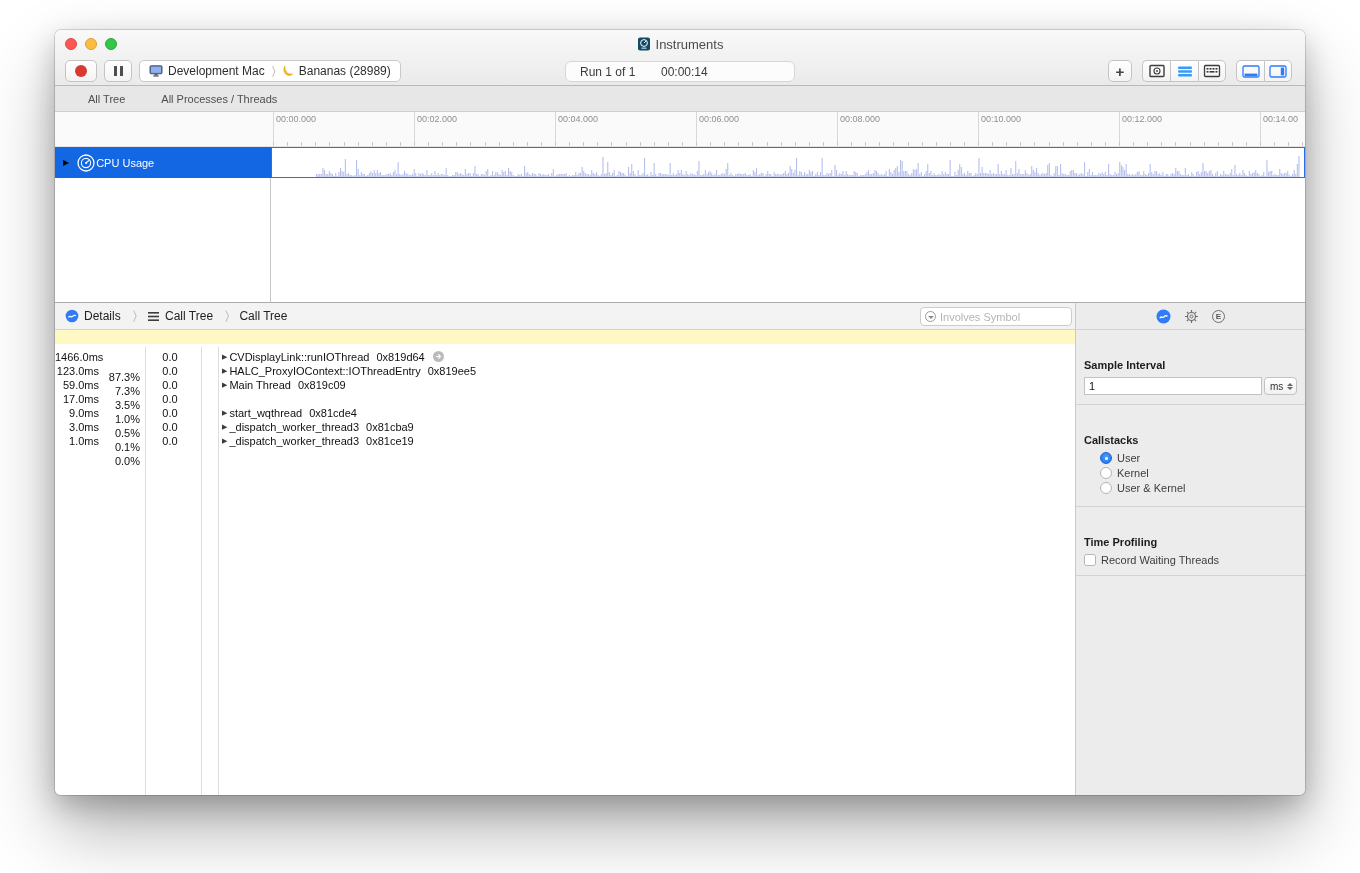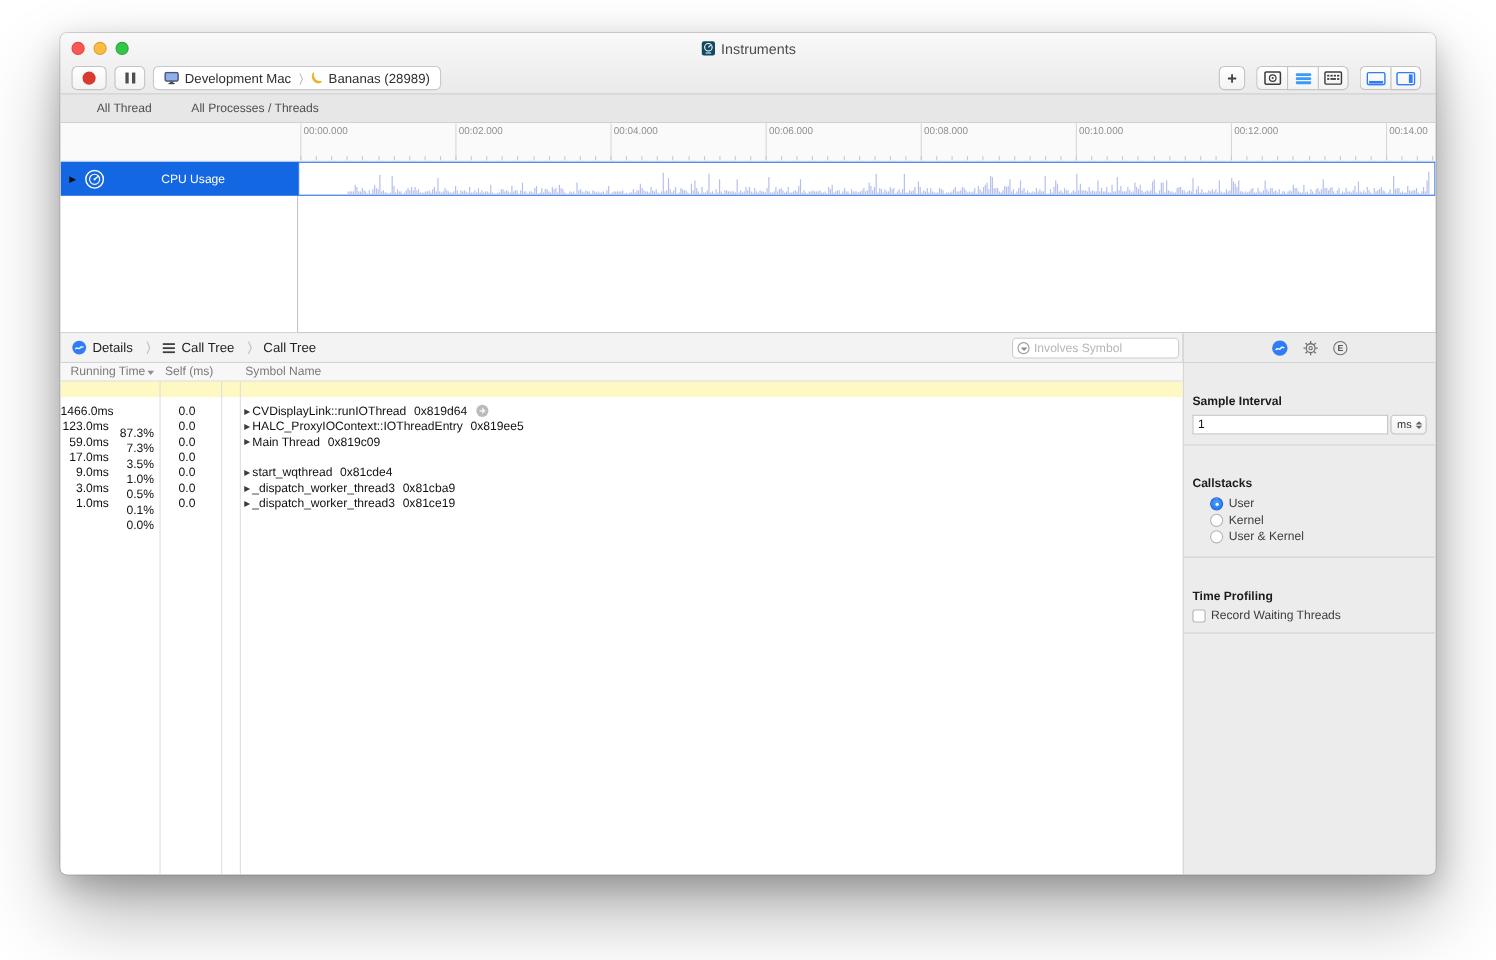--- a/index.html
+++ b/index.html
@@ -54,21 +54,21 @@
   .tick-label { position:absolute; top:2px; font-size:9px; color:#8f8f8f; white-space:nowrap; }
   .minor-tick { position:absolute; bottom:0; width:1px; height:4px; background:#c9c9c9; }
   
   .tracks { height:155px; position:relative; background:#ffffff; }
   .track-sidebar { position:absolute; left:0; top:0; bottom:0; width:216px; background:#ffffff;
     border-right:1px solid #c6c6c6; }
   .cpu-row-side { position:absolute; left:0; top:0; width:216px; height:31px; background:#1467e2;
     display:flex; align-items:center; color:#ffffff; font-size:11px; }
   .cpu-row-side .disc { color:#0a0a0a; font-size:8px; margin-left:8px; }
   .cpu-row-side .gauge { margin-left:7px; display:inline-flex; }
-  .cpu-row-side .lbl { flex:1; text-align:center; padding-right:16px; }
+  .cpu-row-side .lbl { flex:1; text-align:left; padding-right:16px; }
   .cpu-plot { position:absolute; left:216px; right:0; top:0; height:31px;
     border:1px solid #2a6fe8; background:#ffffff; }
   
   .details { flex:1; border-top:1px solid #aeaeae; display:flex; flex-direction:column; min-height:0; }
   .crumbbar { height:27px; background:#f3f3f3; border-bottom:1px solid #d4d4d4; position:relative;
     display:flex; align-items:center; font-size:12px; color:#222; }
   .crumb { display:inline-flex; align-items:center; gap:5px; margin-left:10px; }
   .crumb-sep { color:#bdbdbd; margin-left:12px; font-size:13px; }
   .searchfield { position:absolute; left:865px; top:4px; width:152px; height:19px; background:#ffffff;
     border:1px solid #cccccc; border-radius:4px; display:flex; align-items:center; padding:0 4px; }
@@ -168,20 +168,24 @@
               <rect x="4" y="10.5" width="6" height="1" rx="0.5" fill="#46464a"></rect>
             </svg>
           <span>Development Mac</span>
           <span class="chip-sep">〉</span>
           <svg width="11" height="12" viewBox="0 0 11 12">
               <path d="M2 1 C1.5 6 4 9.5 9.5 9 C7.5 11.4 2.5 11 1 6.2 C0.5 4.2 1 2 2 1 Z" fill="#f3b81d" stroke="#caa30f" stroke-width="0.5"></path>
             </svg>
           <span>Bananas (28989)</span>
         </span>
       </div>
+      <div class="status-capsule">
+        <span class="run">Run 1 of 1</span>
+        <span class="timer">00:00:14</span>
+      </div>
       <div class="tb-right">
         <span class="btn btn-add">+</span>
         <span class="seg-group">
           <span class="btn">
               <svg width="18" height="14" viewBox="0 0 18 14">
                 <rect x="2" y="1.5" width="14" height="11" rx="1" fill="none" stroke="#3c3c3c" stroke-width="1.4"></rect>
                 <circle cx="9" cy="7" r="3" fill="none" stroke="#3c3c3c" stroke-width="1.1"></circle>
                 <circle cx="9" cy="7" r="0.9" fill="#3c3c3c"></circle>
               </svg>
             </span>
@@ -217,21 +221,21 @@
                 <rect x="1" y="1" width="16" height="11" rx="1.5" fill="none" stroke="#2f7cf6" stroke-width="1.3"></rect>
                 <rect x="11.8" y="2.6" width="3.4" height="7.8" fill="#2f7cf6"></rect>
               </svg>
             </span>
         </span>
       </div>
     </div>
   </div>
 
   <div class="strategy">
-    <span class="s1">All Thread</span>
+    <span class="s1">All Tree</span>
     <span class="s2">All Processes / Threads</span>
   </div>
 
   <div class="ruler" id="ruler">
       <div class="major-line" style="left: 218px;"></div>
       <span class="tick-label" style="left: 221px;">00:00.000</span>
       <div class="major-line" style="left: 359px;"></div>
       <span class="tick-label" style="left: 362px;">00:02.000</span>
       <div class="major-line" style="left: 500px;"></div>
       <span class="tick-label" style="left: 503px;">00:04.000</span>
@@ -1000,26 +1004,20 @@
               <line x1="10.7" y1="4.3" x2="12.1" y2="2.9"></line>
             </g>
             <circle cx="7.5" cy="7.5" r="1.5" fill="#ececec" stroke="#6f6f6f"></circle>
           </svg>
         <span class="circ-e">E</span>
       </span>
     </div>
 
     <div class="detail-body">
       <div class="table-area">
-        <div class="thead">
-          <span class="h-time"><span>Running Time</span><span class="sort-chev"></span></span>
-          <span class="h-self">Self (ms)</span>
-          <span></span>
-          <span class="h-sym">Symbol Name</span>
-        </div>
 
         <div class="trow selected">
           <span class="c-time">1466.0ms</span>
           <span class="c-pct">87.3%</span>
           <span class="c-self">0.0</span>
             <span></span>
           <span class="c-sym">
               <span class="disc-tri">▶</span>
               <span>CVDisplayLink::runIOThread</span>
               <span class="addr">0x819d64</span>

